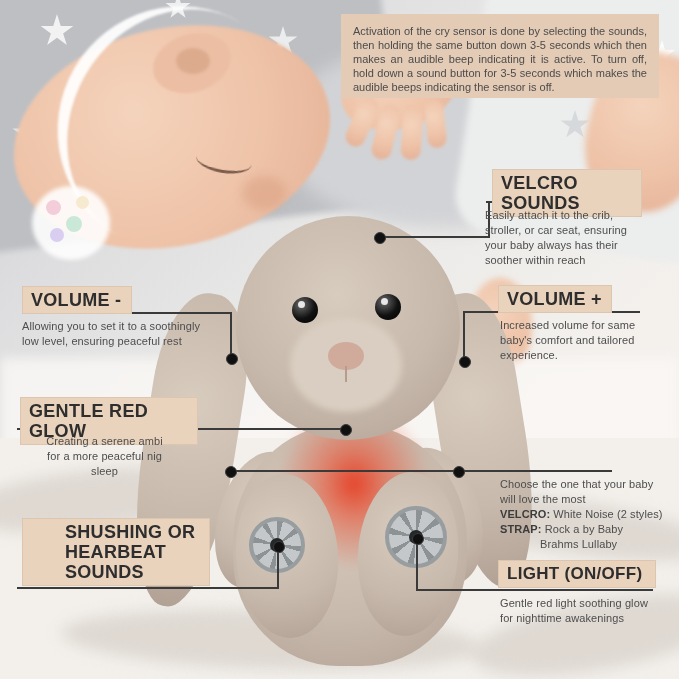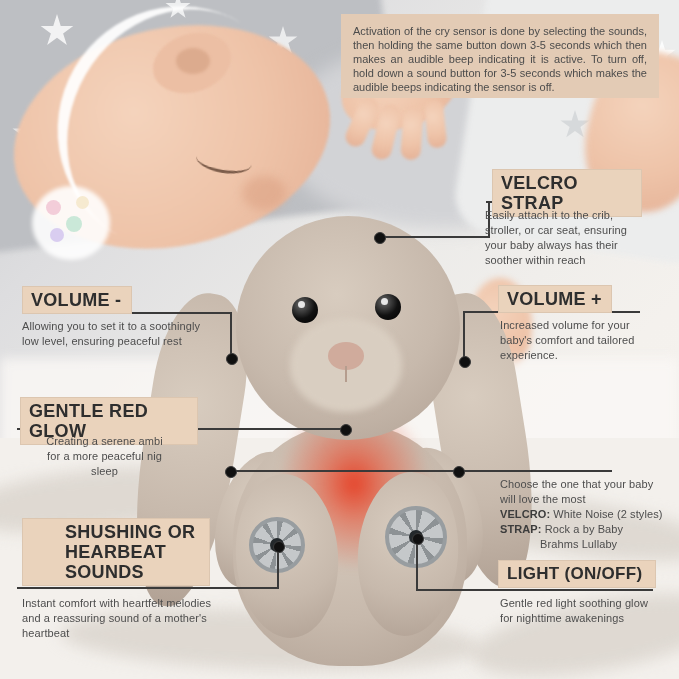--- a/index.html
+++ b/index.html
@@ -143,42 +143,41 @@
   <div class="abs ln" style="left:17px;top:587px;width:261px;height:2px;"></div>
   <div class="abs ln" style="left:277px;top:546px;width:2px;height:43px;"></div>
   <div class="abs dot" style="left:273px;top:541px;"></div>
 
   <div class="abs ln" style="left:416px;top:589px;width:237px;height:2px;"></div>
   <div class="abs ln" style="left:416px;top:538px;width:2px;height:53px;"></div>
   <div class="abs dot" style="left:412px;top:533px;"></div>
 
   <div class="abs info-box" style="left:341px;top:14px;width:318px;height:84px;">Activation of the cry sensor is done by selecting the sounds, then holding the same button down 3-5 seconds which then makes an audible beep indicating it is active. To turn off, hold down a sound button for 3-5 seconds which makes the audible beeps indicating the sensor is off.</div>
 
-  <div class="abs hbox" style="left:492px;top:169px;width:132px;">VELCRO STRAP</div>
+  <div class="abs hbox" style="left:492px;top:169px;width:132px;">VELCRO SOUNDS</div>
   <div class="abs desc" style="left:485px;top:208px;width:152px;">Easily attach it to the crib, stroller, or car seat, ensuring your baby always has their soother within reach</div>
 
   <div class="abs hbox" style="left:22px;top:286px;width:92px;">VOLUME -</div>
   <div class="abs desc" style="left:22px;top:319px;width:180px;">Allowing you to set it to a soothingly low level, ensuring peaceful rest</div>
 
   <div class="abs hbox" style="left:498px;top:285px;width:96px;">VOLUME +</div>
-  <div class="abs desc" style="left:500px;top:318px;width:158px;">Increased volume for your baby's comfort and tailored experience.</div>
+  <div class="abs desc" style="left:500px;top:318px;width:158px;">Increased volume for same baby's comfort and tailored experience.</div>
 
   <div class="abs hbox" style="left:20px;top:397px;width:160px;">GENTLE RED GLOW</div>
   <div class="abs desc pre" style="left:22px;top:434px;width:165px;text-align:center;">Creating a serene ambi
 for a more peaceful nig
 sleep</div>
 
   <div class="abs desc" style="left:500px;top:477px;width:172px;">
     <span>Choose the one that your baby will love the most</span><br>
     <span class="b">VELCRO:</span>
     <span>White Noise (2 styles)</span><br>
     <span class="b">STRAP:</span>
     <span>Rock a by Baby</span><br>
     <span style="display:inline-block;margin-left:40px;">Brahms Lullaby</span>
   </div>
 
   <div class="abs hbox" style="left:22px;top:518px;width:136px;padding-left:42px;">SHUSHING OR HEARBEAT SOUNDS</div>
-  <div class="abs desc" style="left:22px;top:596px;width:196px;">Instant comfort with heartfelt melodies and a reassuring sound of a mother's heartbeat</div>
 
   <div class="abs hbox" style="left:498px;top:560px;width:140px;font-size:17px;">LIGHT (ON/OFF)</div>
   <div class="abs desc" style="left:500px;top:596px;width:150px;">Gentle red light soothing glow for nighttime awakenings</div>
 
 </div>
 
 </body></html>

